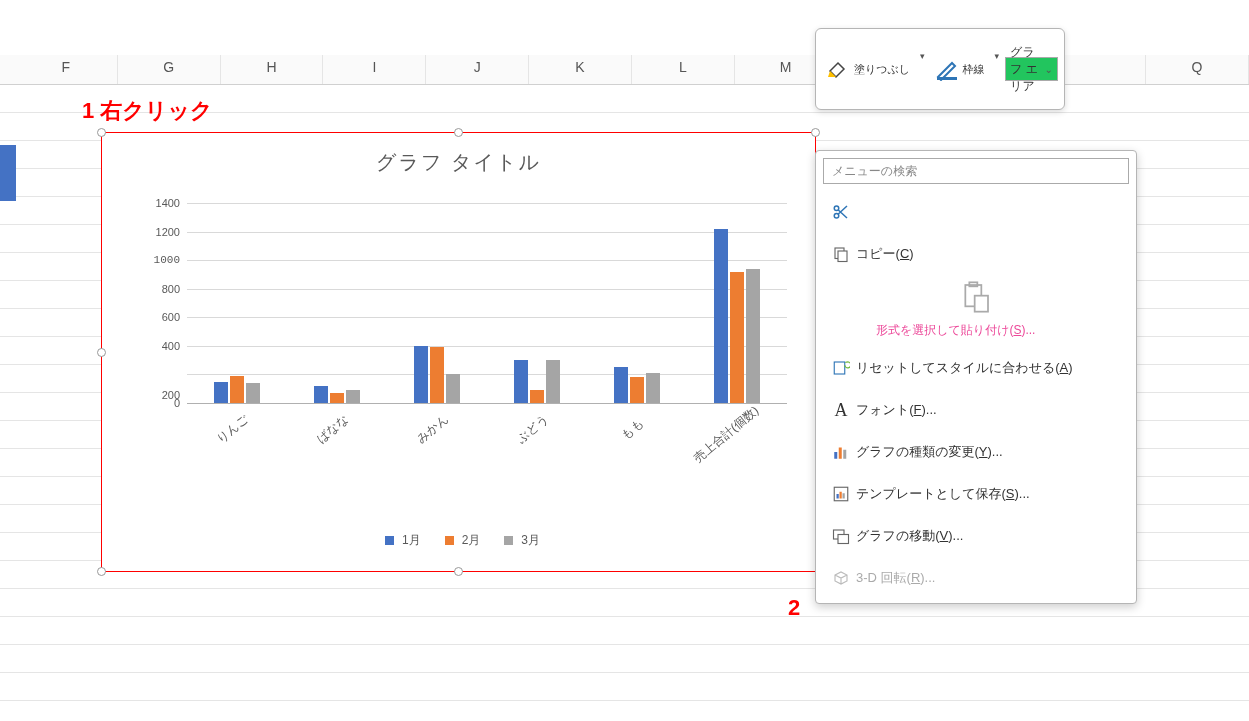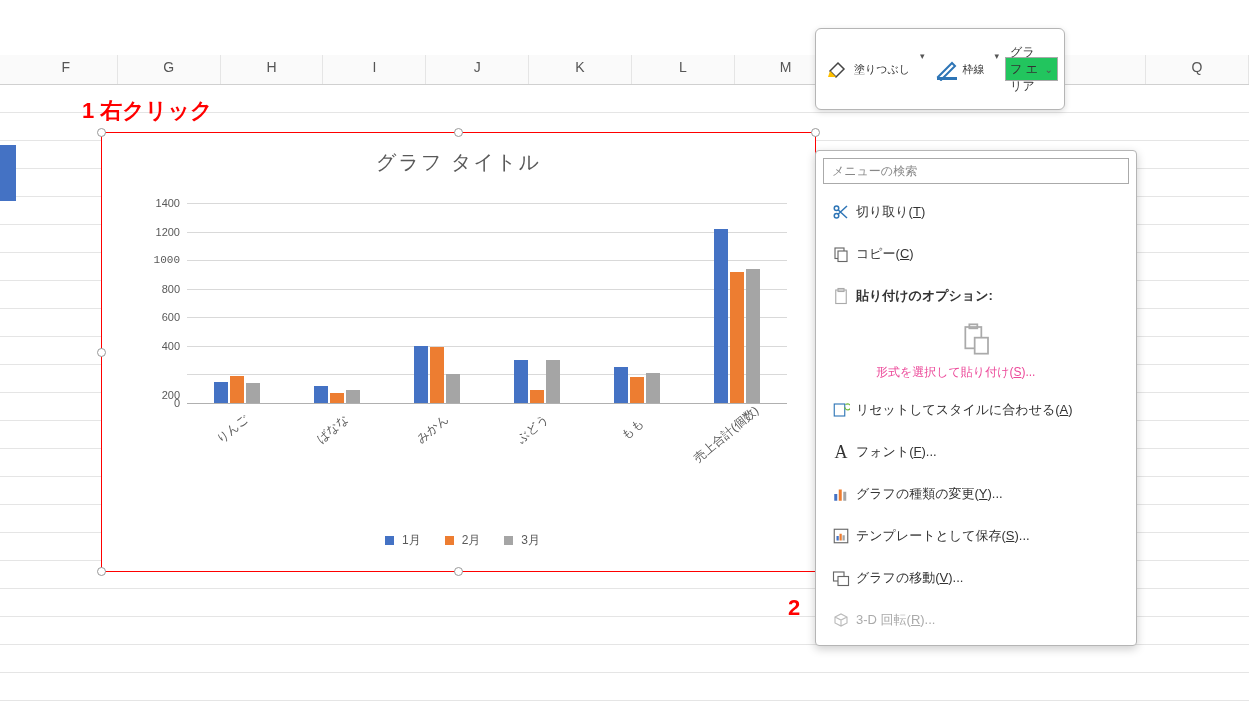--- a/index.html
+++ b/index.html
@@ -421,42 +421,32 @@
   </div>
 
   <div class="ctx-item">
     <span class="ci">
       <svg width="18" height="18" viewBox="0 0 24 24" stroke="#2E75B6" fill="none" stroke-width="2">
           <circle cx="6" cy="7" r="3"></circle>
           <circle cx="6" cy="17" r="3"></circle>
           <path d="M8 9 L20 20 M8 15 L20 4"></path>
         </svg>
     </span>
-    <span class="lbl"><span>切り取り(</span><u>T</u><span>)</span></span>
   </div>
 
   <div class="ctx-item">
     <span class="ci">
       <svg width="18" height="18" viewBox="0 0 24 24" stroke="#666" fill="none" stroke-width="1.5">
           <rect x="4" y="4" width="12" height="14"></rect>
           <rect x="8" y="8" width="12" height="14" fill="#fff"></rect>
         </svg>
     </span>
     <span class="lbl"><span>コピー(</span><u>C</u><span>)</span></span>
   </div>
 
-  <div class="ctx-item bold">
-    <span class="ci">
-      <svg width="18" height="18" viewBox="0 0 24 24" stroke="#aaa" fill="none" stroke-width="1.5">
-          <rect x="5" y="4" width="14" height="18"></rect>
-          <rect x="8" y="2" width="8" height="4"></rect>
-        </svg>
-    </span>
-    <span class="lbl">貼り付けのオプション:</span>
-  </div>
   <div class="ctx-sub">
     <span class="ctx-icon-large">
       <svg width="32" height="32" viewBox="0 0 24 24" stroke="#aaa" fill="none" stroke-width="1.3">
           <rect x="4" y="3" width="12" height="16"></rect>
           <rect x="7" y="1" width="6" height="3"></rect>
           <rect x="11" y="11" width="10" height="12" fill="#fff"></rect>
         </svg>
     </span>
   </div>
   <div class="ctx-sub-lbl disabled">

